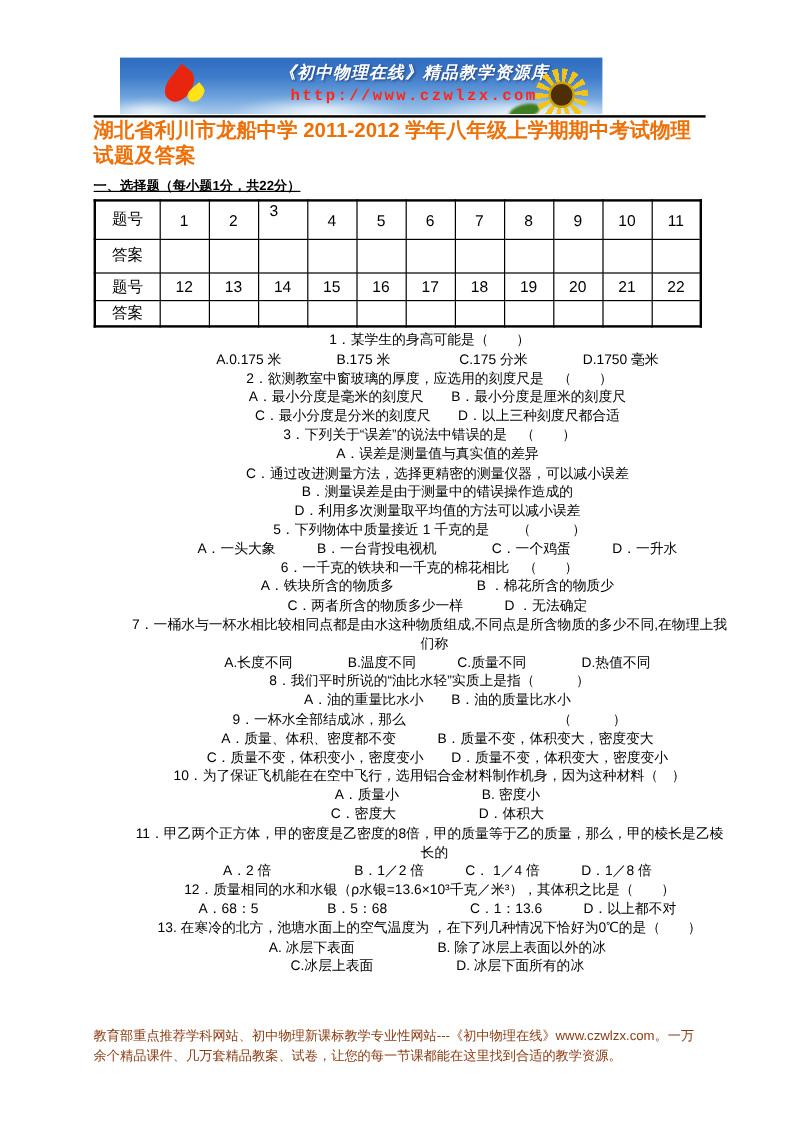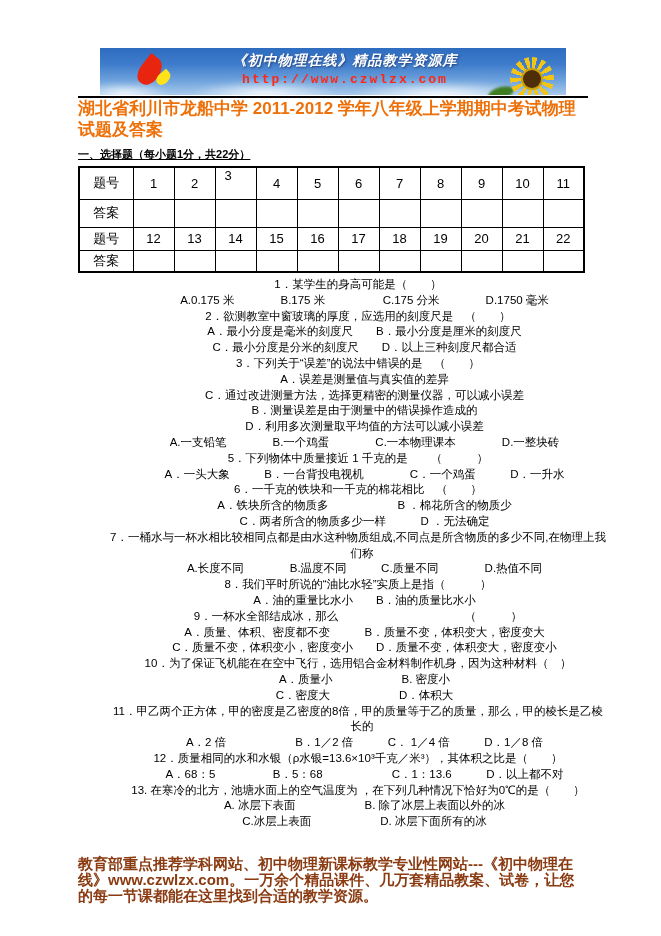--- a/index.html
+++ b/index.html
@@ -1,21 +1,21 @@
 <!DOCTYPE html>
 <html><head>
 <meta charset="utf-8">
 <style>
   * { margin:0; padding:0; box-sizing:border-box; }
   html,body { width:661px; height:936px; background:#fff; overflow:hidden;
     font-family:"Liberation Sans", sans-serif; color:#000; }
   .content { padding-left:78px; width:661px; }
 
   
-  .banner { position:relative; margin:48px 0 0 22px; width:466px; height:47px;
+  .banner { position:relative; margin:48px 0 0 22px; width:402px; height:47px;
     background:linear-gradient(180deg,#2e6cc0 0%,#3f7ccb 35%,#6fa3dd 70%,#a9cbec 100%);
     overflow:hidden; }
   .cloud { position:absolute; border-radius:50%; filter:blur(3px);
     background:radial-gradient(ellipse at center, rgba(255,255,255,.95), rgba(255,255,255,0) 70%); }
   .cloud1 { left:90px; bottom:-12px; width:150px; height:26px; }
   .cloud2 { left:250px; bottom:-14px; width:180px; height:28px; }
   .cloud3 { left:-20px; bottom:-10px; width:90px; height:22px; }
   .logo { position:absolute; left:34px; top:6px; width:44px; height:38px; }
   .logo .red { position:absolute; left:6px; top:2px; width:20px; height:30px;
     background:#e8250f; border-radius:0 65% 55% 55%; transform:rotate(38deg); }
@@ -54,21 +54,21 @@
   table.answers td.top-left { vertical-align:top; text-align:left; padding-left:9px; }
 
   
   .questions { margin-top:4px; width:560px;text-align:center; }
   .qline { font-size:11.5px; line-height:15.8px; white-space:pre; }
   .qline.opt { margin-left:13px; }
   .qline.cont { margin-left:8px; }
 
   
   .footer { position:absolute; left:78px; top:856px; width:508px; color:#8a3b12;
-    font-weight:bold; font-size:15px; line-height:16px; }
+    font-weight:normal; font-size:11px; line-height:16px; }
 </style>
 </head>
 <body>
 
 <div class="content">
 
   <div class="banner">
     <div class="cloud cloud1"></div>
     <div class="cloud cloud2"></div>
     <div class="cloud cloud3"></div>
@@ -162,21 +162,20 @@
         <div class="qline opt">C．最小分度是分米的刻度尺　　D．以上三种刻度尺都合适</div>
       </div>
       <div>
         <div class="qline stem">3．下列关于“误差”的说法中错误的是　（　　）</div>
         <div class="qline opt">A．误差是测量值与真实值的差异</div>
         <div class="qline opt">C．通过改进测量方法，选择更精密的测量仪器，可以减小误差</div>
         <div class="qline opt">B．测量误差是由于测量中的错误操作造成的</div>
         <div class="qline opt">D．利用多次测量取平均值的方法可以减小误差</div>
       </div>
       <div>
-        <div class="qline opt">A.一支铅笔　　　　B.一个鸡蛋　　　　C.一本物理课本　　　　D.一整块砖</div>
       </div>
       <div>
         <div class="qline stem">5．下列物体中质量接近 1 千克的是　　（　　　）</div>
         <div class="qline opt">A．一头大象　　　B．一台背投电视机　　　　C．一个鸡蛋　　　D．一升水</div>
       </div>
       <div>
         <div class="qline stem">6．一千克的铁块和一千克的棉花相比　（　　）</div>
         <div class="qline opt">A．铁块所含的物质多　　　　　　B ．棉花所含的物质少</div>
         <div class="qline opt">C．两者所含的物质多少一样　　　D ．无法确定</div>
       </div>

